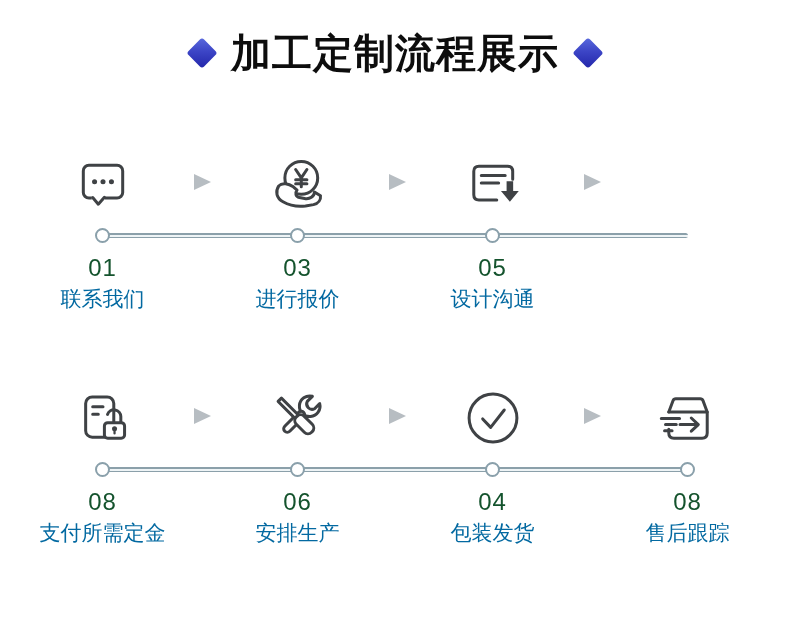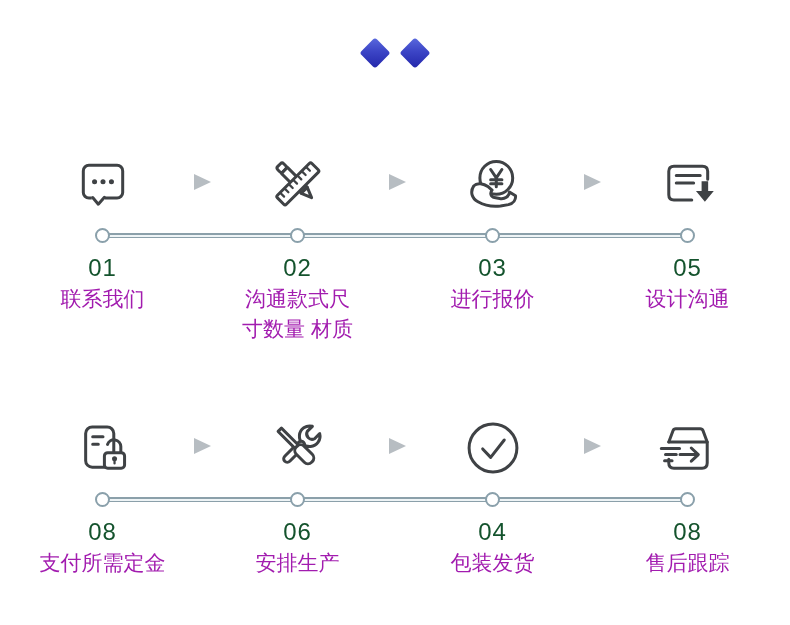--- a/index.html
+++ b/index.html
@@ -38,21 +38,21 @@
   }
   .track{
     position:absolute;left:97px;right:97px;top:83px;height:5px;z-index:1;
     background:linear-gradient(to bottom,#8ba0aa 0 30%,#eef4f6 30% 72%,#8ba0aa 72% 100%);
     border-radius:3px;
   }
   .num{
     margin-top:12px;font-size:24px;line-height:26px;color:#14532d;letter-spacing:1px;
   }
   .label{
-    margin-top:3px;font-size:21px;line-height:30px;color:#a21caf;
+    margin-top:3px;font-size:21px;line-height:30px;color:#0369a1;
     text-align:center;white-space:nowrap;
   }
   .step.wrap .label{white-space:normal;width:116px;}
   .flow-arrow{
     position:absolute;top:24px;width:0;height:0;z-index:1;
     border-left:17px solid #b7bdc2;
     border-top:8px solid transparent;
     border-bottom:8px solid transparent;
   }
   .flow-arrow.a1{left:189px;}
@@ -62,20 +62,21 @@
   .ic{stroke:#3f4245;stroke-width:3.2;fill:none;stroke-linecap:round;stroke-linejoin:round;}
   .ic-thin{stroke:#3f4245;stroke-width:2.4;fill:none;stroke-linecap:round;}
   .ic-fill{fill:#3f4245;stroke:none;}
   .ic-white{fill:#ffffff;}
 </style>
 </head>
 <body>
 
 <div class="header">
   <span class="diamond"></span>
+  <span class="title">加工定制流程展示</span>
   <span class="diamond"></span>
 </div>
 
 <div class="flow-row first">
   <div class="track"></div>
   <span class="flow-arrow a1"></span>
   <span class="flow-arrow a2"></span>
   <span class="flow-arrow a3"></span>
   <div class="steps">
 
@@ -88,38 +89,20 @@
           <circle class="ic-fill" cx="23" cy="29.5" r="2.7"></circle>
           <circle class="ic-fill" cx="32" cy="29.5" r="2.7"></circle>
           <circle class="ic-fill" cx="41" cy="29.5" r="2.7"></circle>
         </svg>
       </div>
       <div class="dot"></div>
       <div class="num">01</div>
       <div class="label">联系我们</div>
     </div>
 
-    <div class="step wrap">
-      <div class="icon-box">
-        <svg viewBox="0 0 64 64">
-          <g transform="rotate(-45 32 32)">
-            <rect class="ic ic-white" x="27.5" y="3.5" width="9" height="8" rx="2.5"></rect>
-            <rect class="ic ic-white" x="27.5" y="11.5" width="9" height="30"></rect>
-            <path class="ic ic-white" d="M27.5,41.5 L32,52.5 L36.5,41.5 Z"></path>
-          </g>
-          <g transform="rotate(-45 32 32)">
-            <rect class="ic ic-white" x="6" y="25" width="52" height="13.5" rx="2"></rect>
-            <path class="ic-thin" d="M12,25.5 v5.5 M18.5,25.5 v5.5 M25,25.5 v5.5 M31.5,25.5 v5.5 M38,25.5 v5.5 M44.5,25.5 v5.5 M51,25.5 v5.5"></path>
-          </g>
-        </svg>
-      </div>
-      <div class="dot"></div>
-      <div class="num">02</div>
-      <div class="label">沟通款式尺寸数量 材质</div>
-    </div>
 
     <div class="step">
       <div class="icon-box">
         <svg viewBox="0 0 64 64">
           <circle class="ic" cx="35.5" cy="25.5" r="17.5"></circle>
           <path class="ic" d="M29.5,16.5 L35.5,25.5 L41.5,16.5 M35.5,25.5 V35 M29.5,27.5 H41.5 M29.5,31.8 H41.5" stroke-width="3"></path>
           <path class="ic ic-white" d="M11.5,34 C7.5,40 9,47 16,51 C23,55 32,56.5 40,55.5 L48.5,54 C54,52.5 56.5,48.5 56,44.5 L49.5,40.5 C49.5,45.5 44.5,48.5 39,47.5 L33.5,46.5 C29.5,45.5 28.5,41.5 31,38.5 L27,35 C22,31.5 15,30 11.5,34 Z"></path>
         </svg>
       </div>
       <div class="dot"></div>

